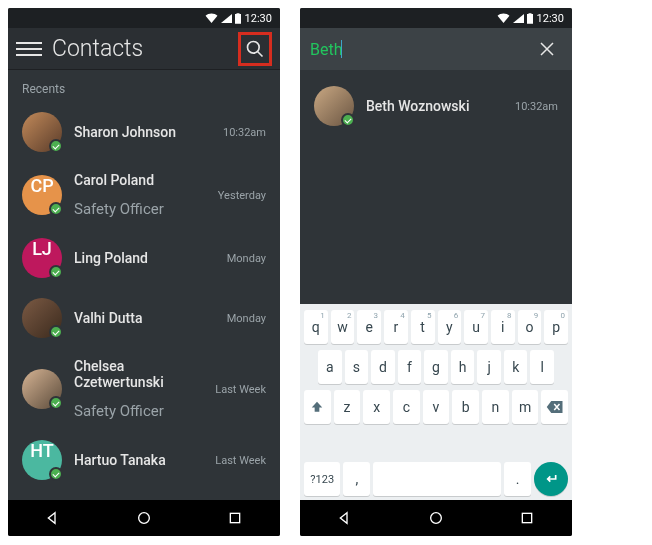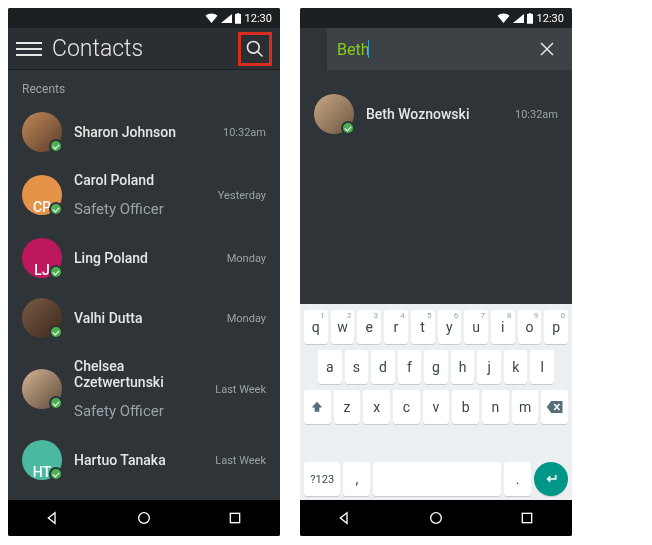--- a/index.html
+++ b/index.html
@@ -89,22 +89,22 @@
     display: flex;
     align-items: center;
     padding: 10px 14px;
     gap: 12px;
   }
   .avatar {
     width: 40px; height: 40px;
     border-radius: 50%;
     position: relative;
     background: #666;
-    display: flex; align-items: flex-end; justify-content: center;
-    font-size: 14px; color: #fff; font-weight: 500;
+    display: flex; align-items: flex-start; justify-content: center;
+    font-size: 18px; color: #fff; font-weight: 500;
   }
   .badge {
     position: absolute;
     bottom: -1px; right: -1px;
     width: 14px; height: 14px;
     background: #4caf50;
     border: 2px solid #2f3438;
     border-radius: 50%;
     display: flex; align-items: center; justify-content: center;
   }
@@ -149,22 +149,21 @@
   }
   .nav-back svg, .nav-recent svg { width: 16px; height: 16px; }
   .nav-home svg { width: 16px; height: 16px; }
   
   .searchbar {
     height: 42px;
     background: #3c4246;
     display: flex;
     align-items: center;
     padding: 16px 10px;
-    color: #84cc16;
-    margin-left: 27px;
+    color: #22c55e;
   }
   .cursor {
     display: inline-block;
     width: 1px; height: 18px;
     background: #3ea4c7;
     vertical-align: middle;
     margin-left: -2px;
   }
   .close-btn {
     width: 30px; height: 30px;
@@ -358,21 +357,21 @@
       <span class="cursor"></span>
     </span>
     <div class="close-btn">
       <svg width="18" height="18" viewBox="0 0 24 24">
           <path stroke="#e6e6e6" stroke-width="2" d="M4 4 L20 20 M20 4 L4 20"></path>
         </svg>
     </div>
   </div>
 
   <div class="contact-list" style="flex:1">
-    <div class="contact-row" style="padding-top:24px">
+    <div class="contact-row" style="padding-top:16px">
       <div class="avatar photo4">
           <span class="badge"></span>
         </div>
       <div class="contact-info">
         <div class="contact-name">Beth Woznowski</div>
       </div>
       <div class="contact-time">10:32am</div>
     </div>
   </div>
 

